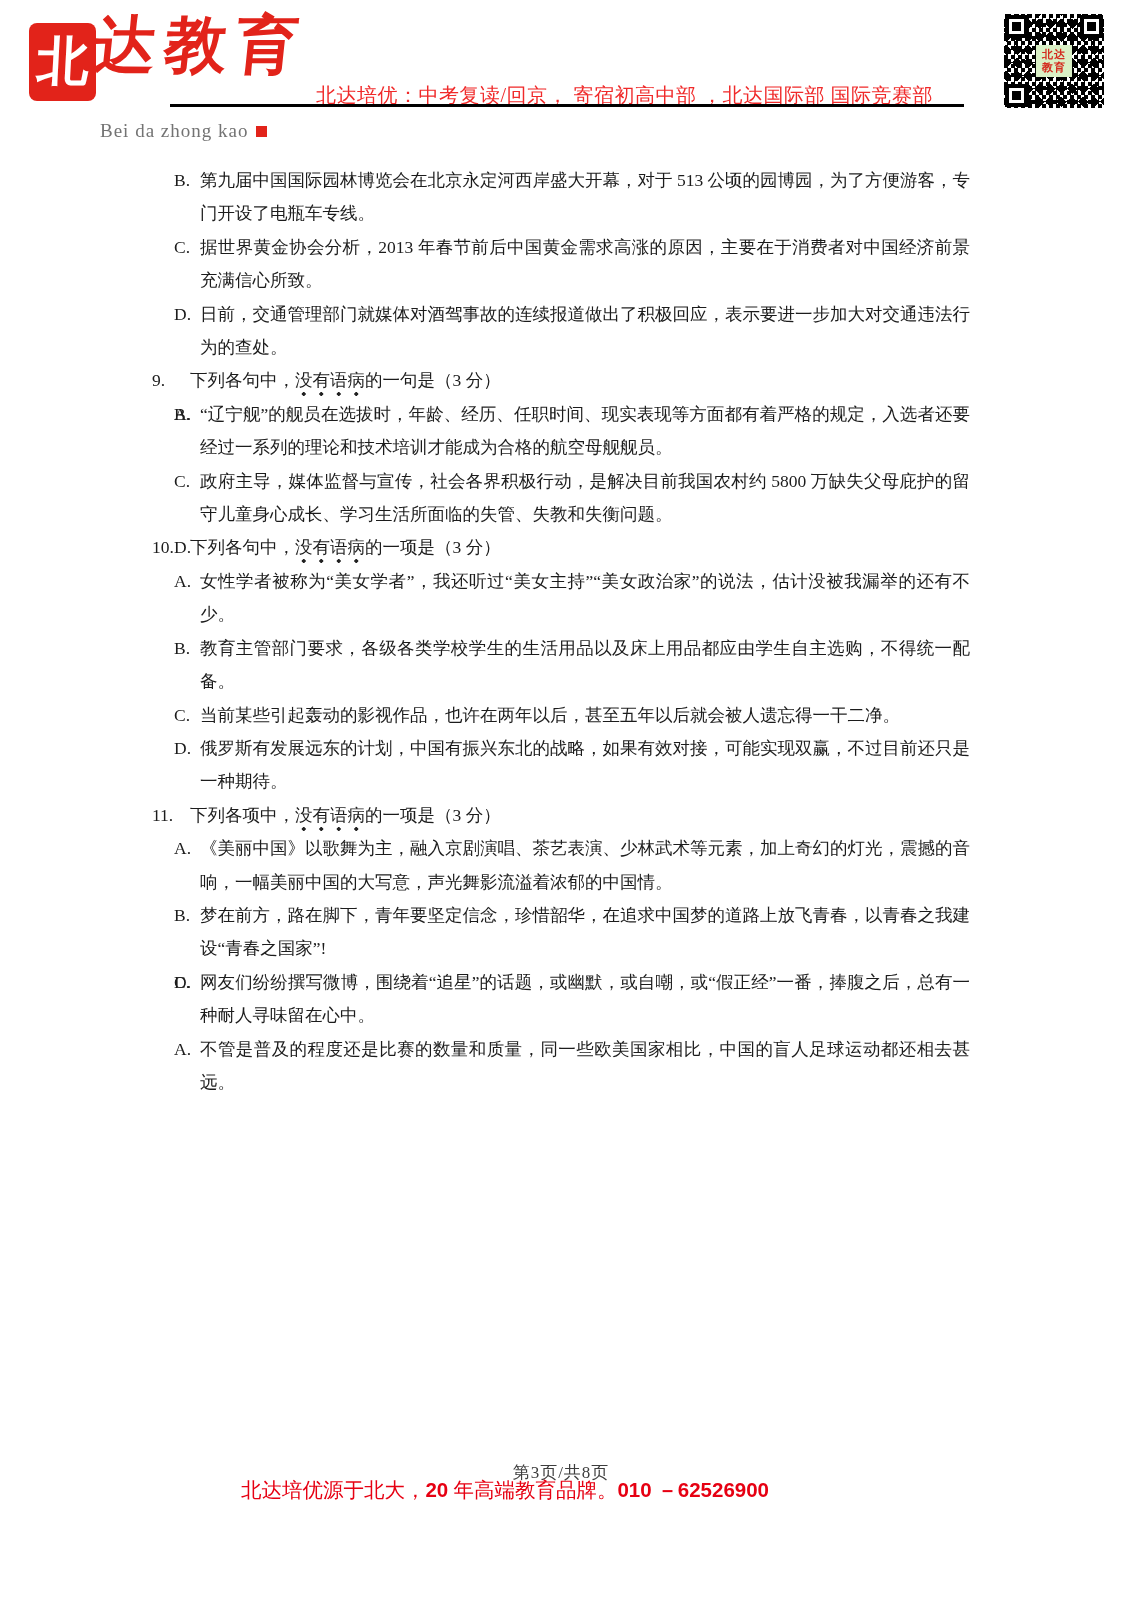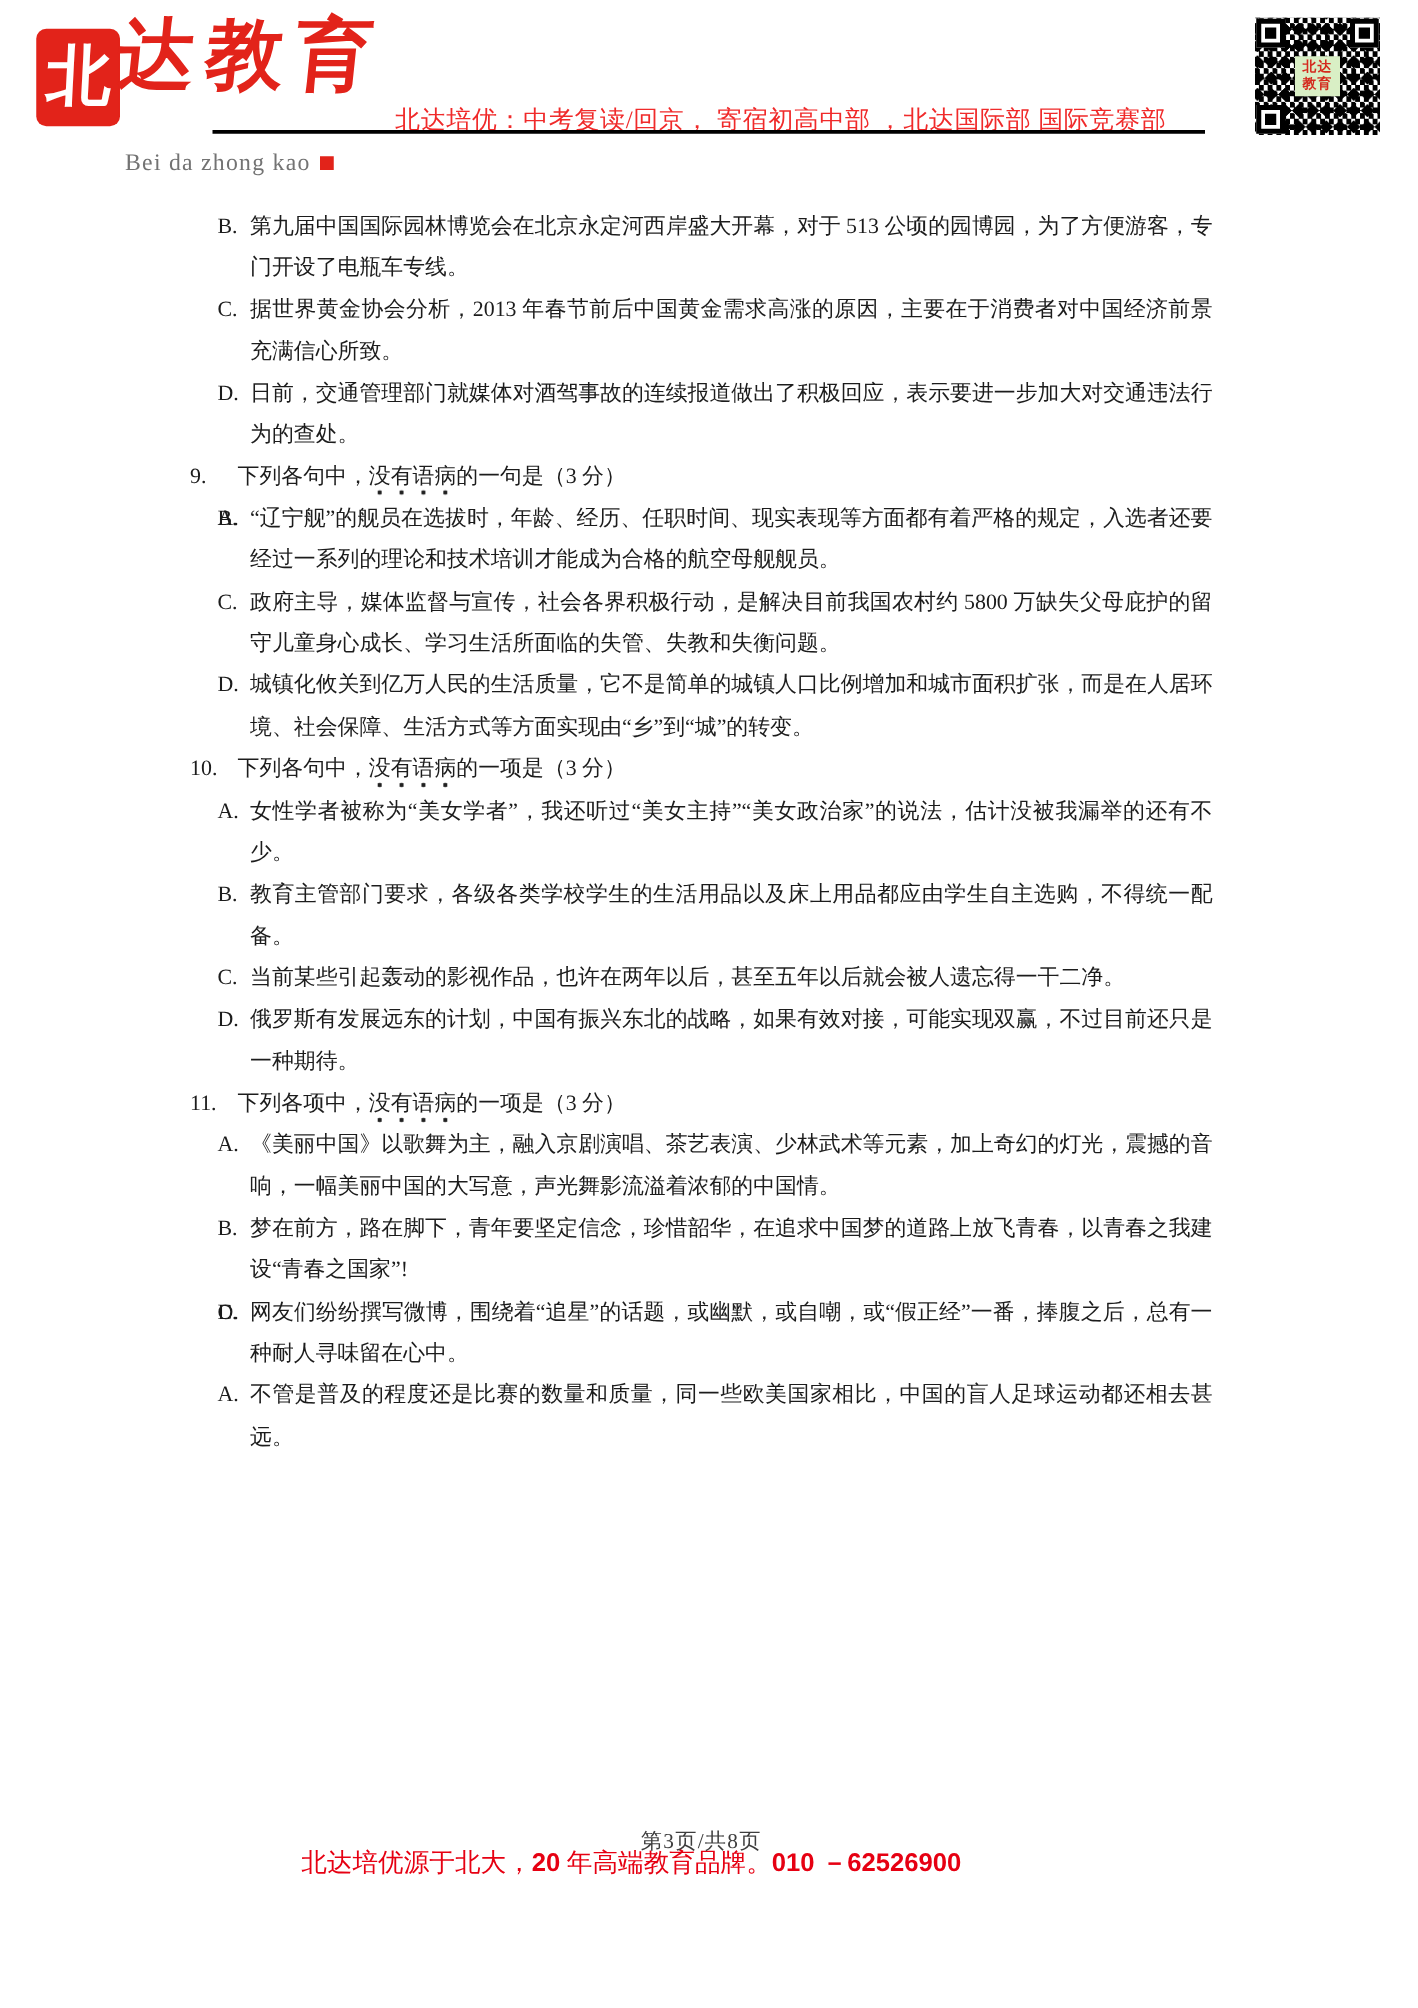--- a/index.html
+++ b/index.html
@@ -139,21 +139,21 @@
   <div class="block option"><span class="olabel">D.</span><span class="otext">日前，交通管理部门就媒体对酒驾事故的连续报道做出了积极回应，表示要进一步加大对交通违法行为的查处。</span></div>
 
   <div class="block question"><span class="qnum">9.</span><span>下列各句中，</span><span class="emph">没有语病</span><span>的一句是（3 分）</span></div>
 
   <div class="block option"><span class="olabel">A.</span></div>
 
   <div class="block option"><span class="olabel">B.</span><span class="otext">“辽宁舰”的舰员在选拔时，年龄、经历、任职时间、现实表现等方面都有着严格的规定，入选者还要经过一系列的理论和技术培训才能成为合格的航空母舰舰员。</span></div>
 
   <div class="block option"><span class="olabel">C.</span><span class="otext">政府主导，媒体监督与宣传，社会各界积极行动，是解决目前我国农村约 5800 万缺失父母庇护的留守儿童身心成长、学习生活所面临的失管、失教和失衡问题。</span></div>
 
-  <div class="block option"><span class="olabel">D.</span><span class="otext">城镇化攸关到亿万人民的生活质量，它不是简单的城镇人口比例增加和城市面积扩张，而是在人居环境、社会保障、生活方式等方面实现由“乡”到“城”的转变。</span></div>
+  <div class="block option"><span class="olabel">D.</span></div>
 
   <div class="block question"><span class="qnum">10.</span><span>下列各句中，</span><span class="emph">没有语病</span><span>的一项是（3 分）</span></div>
 
   <div class="block option"><span class="olabel">A.</span><span class="otext">女性学者被称为“美女学者”，我还听过“美女主持”“美女政治家”的说法，估计没被我漏举的还有不少。</span></div>
 
   <div class="block option"><span class="olabel">B.</span><span class="otext">教育主管部门要求，各级各类学校学生的生活用品以及床上用品都应由学生自主选购，不得统一配备。</span></div>
 
   <div class="block option"><span class="olabel">C.</span><span class="otext">当前某些引起轰动的影视作品，也许在两年以后，甚至五年以后就会被人遗忘得一干二净。</span></div>
 
   <div class="block option"><span class="olabel">D.</span><span class="otext">俄罗斯有发展远东的计划，中国有振兴东北的战略，如果有效对接，可能实现双赢，不过目前还只是一种期待。</span></div>

